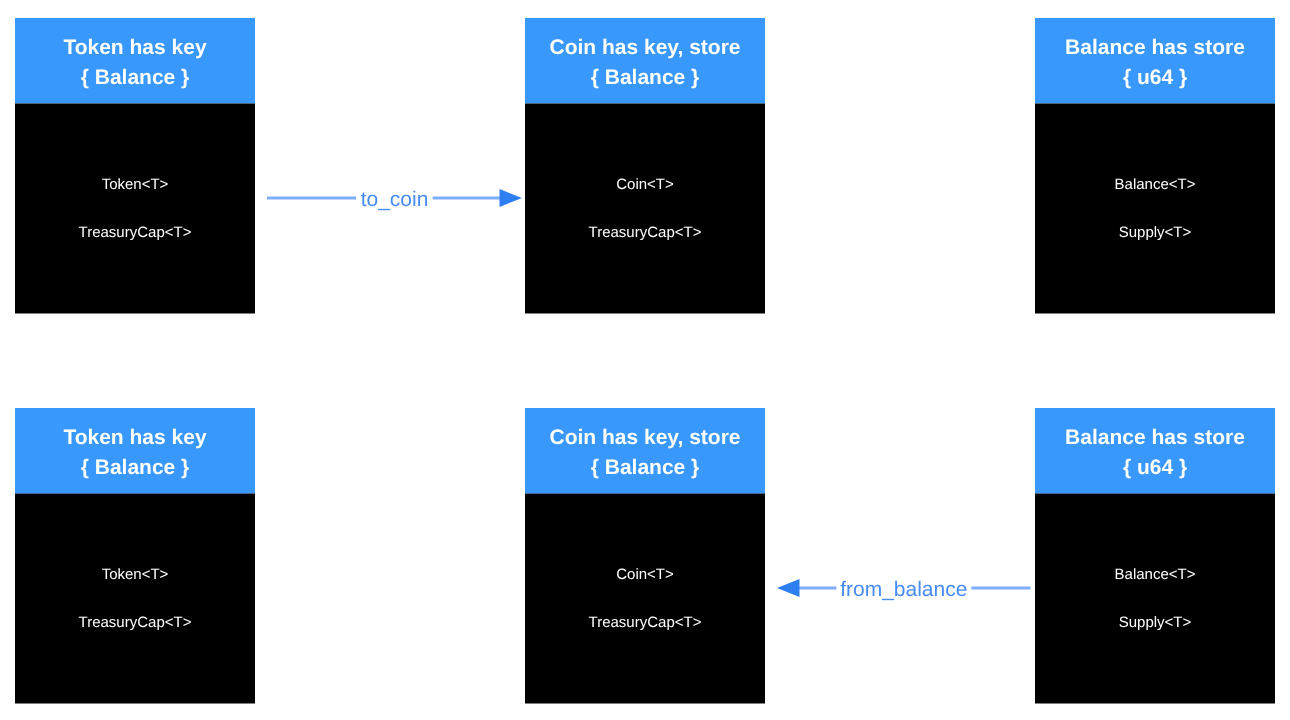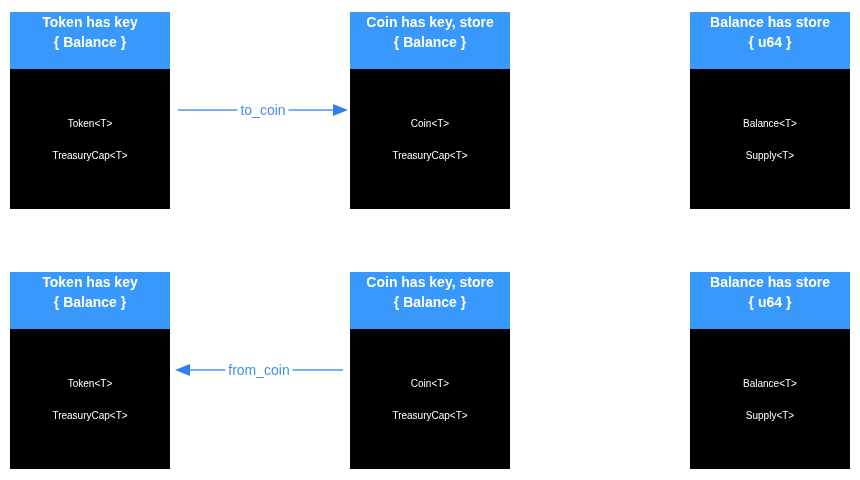--- a/index.html
+++ b/index.html
@@ -34,37 +34,38 @@
   .box-header {
     height: 57px;
     background: var(--header-blue);
     color: var(--header-text);
     font-size: 14px;
     font-weight: 600;
     line-height: 20px;
     display: flex;
     flex-direction: column;
     align-items: center;
+    justify-content: center;
     text-align: center;
   }
   .box-body {
     flex: 1;
     background: var(--body-black);
     color: var(--body-text);
     font-size: 10px;
     font-weight: 500;
     display: flex;
     flex-direction: column;
     align-items: center;
     justify-content: center;
     gap: 21px;
     text-align: center;
   }
 
-  .arrow { position: absolute; height: 24px; }
+  .arrow { position: absolute; height: 24px; margin-top: 22px; }
   .arrow-line {
     position: absolute;
     top: 11px;
     height: 2px;
     background: var(--arrow-line);
   }
   .arrow-right .arrow-line { left: 0; right: 13px; }
   .arrow-left  .arrow-line { left: 13px; right: 0; }
   .arrow-head {
     position: absolute;
@@ -174,20 +175,20 @@
     <div class="box-header">
       <div>Balance has store</div>
       <div>{ u64 }</div>
     </div>
     <div class="box-body">
       <div>Balance&lt;T&gt;</div>
       <div>Supply&lt;T&gt;</div>
     </div>
   </div>
 
-  <div class="arrow arrow-left pos-arrow-c">
+
+  <div class="arrow arrow-left pos-arrow-d">
     <div class="arrow-line"></div>
     <div class="arrow-head"></div>
-    <div class="arrow-label">from_coin</div>
+    <div class="arrow-label">from_balance</div>
   </div>
-
 
 </div>
 
 </body></html>

